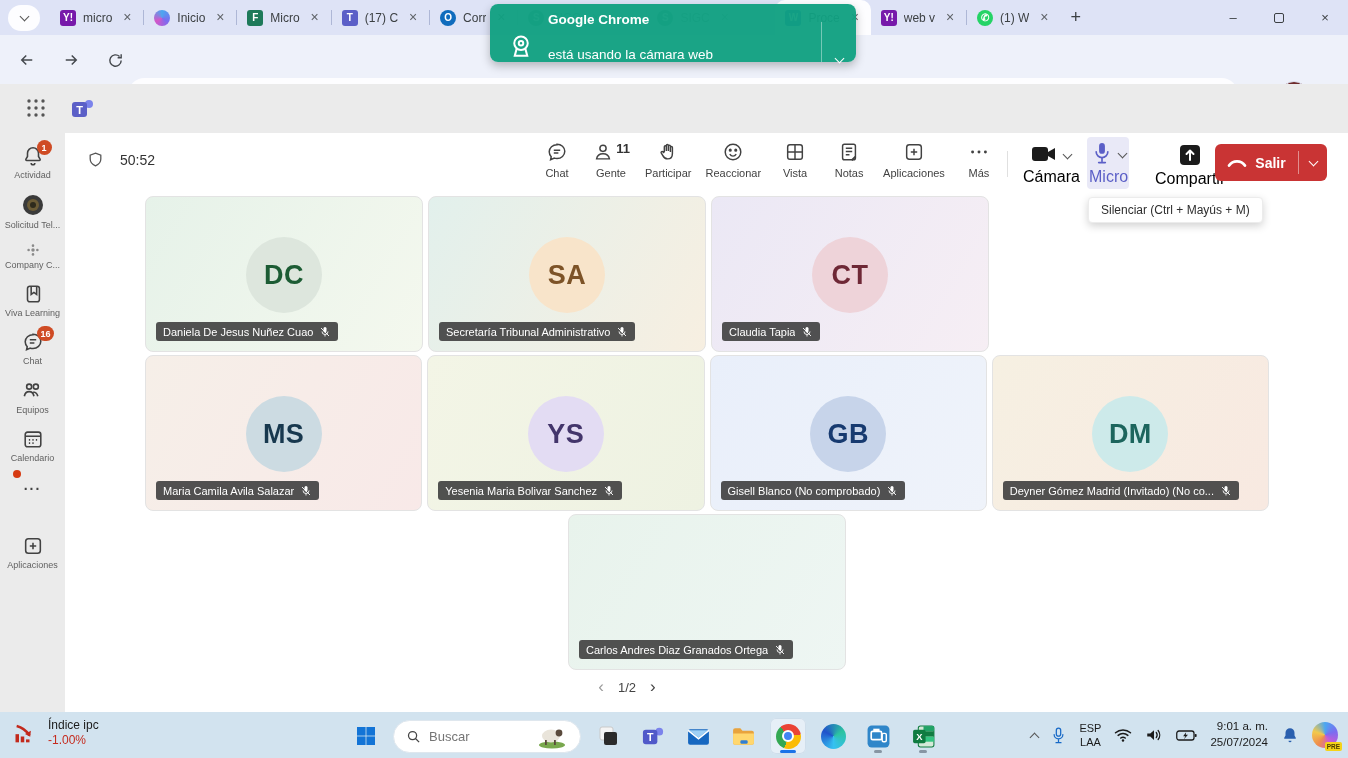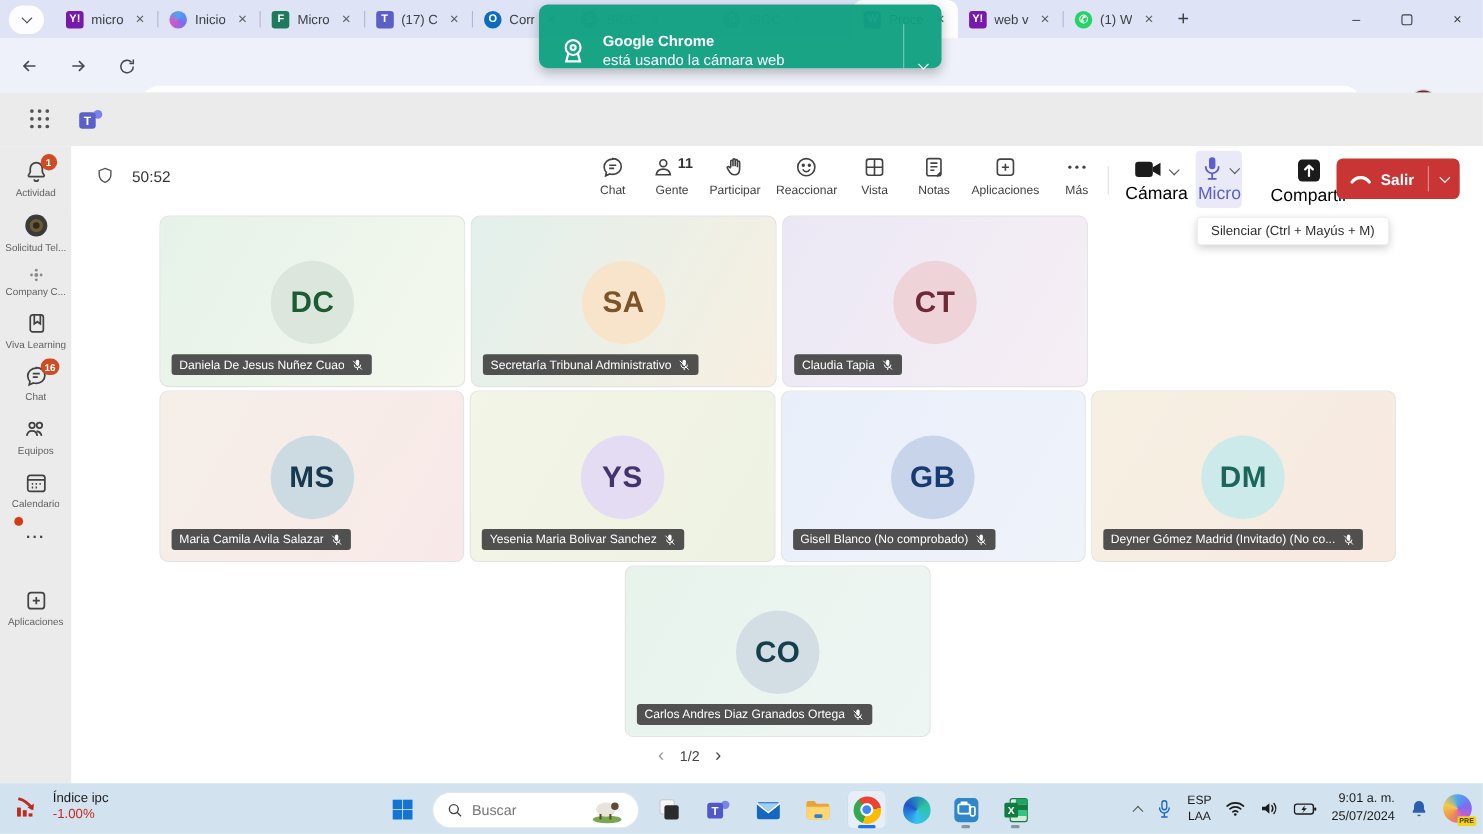--- a/index.html
+++ b/index.html
@@ -29,21 +29,21 @@
   .urltext { font-size:13.5px; color:#202124; margin-left:10px; flex:1; }
   .pillic { width:30px; height:28px; display:flex; align-items:center; justify-content:center; color:#45494e; }
   .after-pill { position:absolute; right:8px; top:42px; height:34px; display:flex; align-items:center; gap:6px; }
   .avatar-sm { width:26px; height:26px; border-radius:50%; background:radial-gradient(circle at 50% 38%, #c98a6e 0 34%, #6e2b2b 35% 60%, #3a1720 61%); border:1px solid #d9d9e8; }
   .kebab { font-size:15px; color:#45494e; padding:0 6px; }
 
   
   #camnotif { left:490px; top:4px; width:366px; height:58px; background:rgba(17,160,129,0.96); border-radius:8px; box-shadow:0 4px 10px rgba(0,0,0,0.25); display:flex; align-items:flex-end; color:#fff; z-index:50; }
   #camnotif .ntexts { flex:1; margin-left:12px; }
   #camnotif .ntitle { font-size:13.5px; font-weight:bold; }
-  #camnotif .nmsg { font-size:13.5px; margin-top:2px; }
+  #camnotif .nmsg { font-size:13.5px; margin-top:20px; }
   #camnotif .ndiv { width:1px; height:40px; background:rgba(255,255,255,0.4); }
   .ghost { opacity:.55; }
 
   
   #teamshdr { left:0; top:84px; width:1348px; height:49px; background:#ebebeb; }
   .tsearch { left:445px; top:94px; width:460px; height:30px; background:#fff; border:1px solid #d1d1d1; border-radius:4px; display:flex; align-items:center; padding:0 10px; gap:8px; }
   .tsearch input { border:none; outline:none; font-size:13px; color:#616161; width:100%; background:transparent; font-family:inherit; }
   .hdr-right { position:absolute; right:14px; top:92px; display:flex; align-items:center; gap:14px; }
   .avatar-teams { width:32px; height:32px; border-radius:50%; background:radial-gradient(circle at 50% 40%, #c9a08a 0 35%, #4a4a52 36%); position:relative; }
   .statusdot { position:absolute; right:-2px; bottom:-2px; width:12px; height:12px; border-radius:50%; background:#d13438; border:2px solid #ebebeb; }
@@ -595,21 +595,20 @@
           <svg width="12" height="12" viewBox="0 0 24 24">
               <rect x="9" y="2" width="6" height="11" rx="3" fill="#fff"></rect>
               <path d="M6 11a6 6 0 0 0 12 0M12 17v4" stroke="#fff" stroke-width="1.8" fill="none"></path>
               <path d="M4 4l16 16" stroke="#fff" stroke-width="1.8"></path>
             </svg>
         </div>
       </div>
     </div>
     <div class="trow center">
       <div class="tile" style="background: linear-gradient(120deg, rgb(232, 243, 236), rgb(238, 246, 243));">
-        <div class="avatarc" style="background: rgb(211, 222, 228); color: rgb(21, 63, 76);">CO</div>
         <div class="namepill">
           <span>Carlos Andres Diaz Granados Ortega</span>
           <svg width="12" height="12" viewBox="0 0 24 24">
               <rect x="9" y="2" width="6" height="11" rx="3" fill="#fff"></rect>
               <path d="M6 11a6 6 0 0 0 12 0M12 17v4" stroke="#fff" stroke-width="1.8" fill="none"></path>
               <path d="M4 4l16 16" stroke="#fff" stroke-width="1.8"></path>
             </svg>
         </div>
       </div>
     </div>

